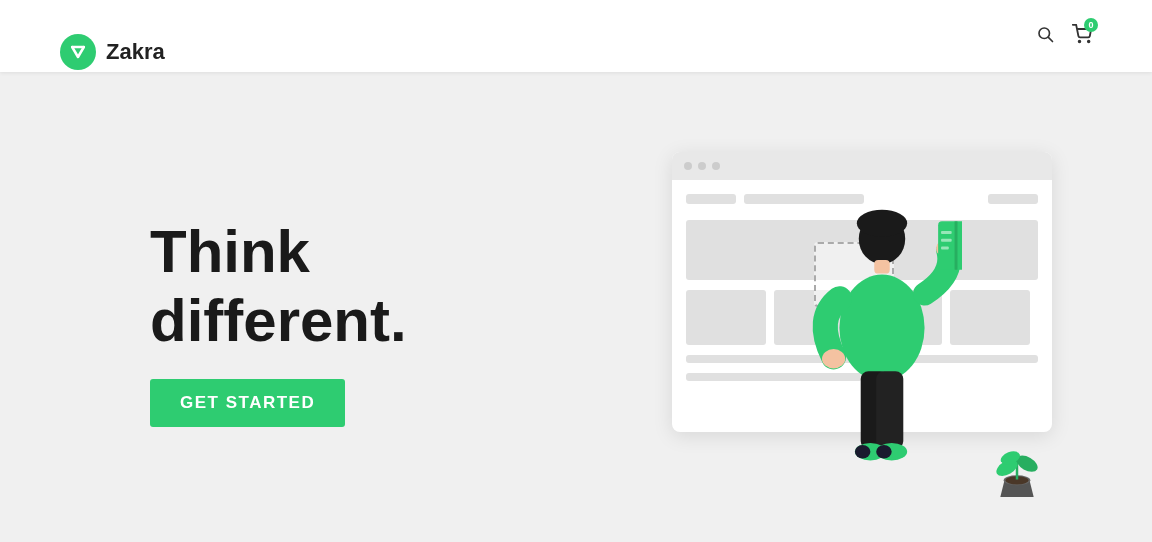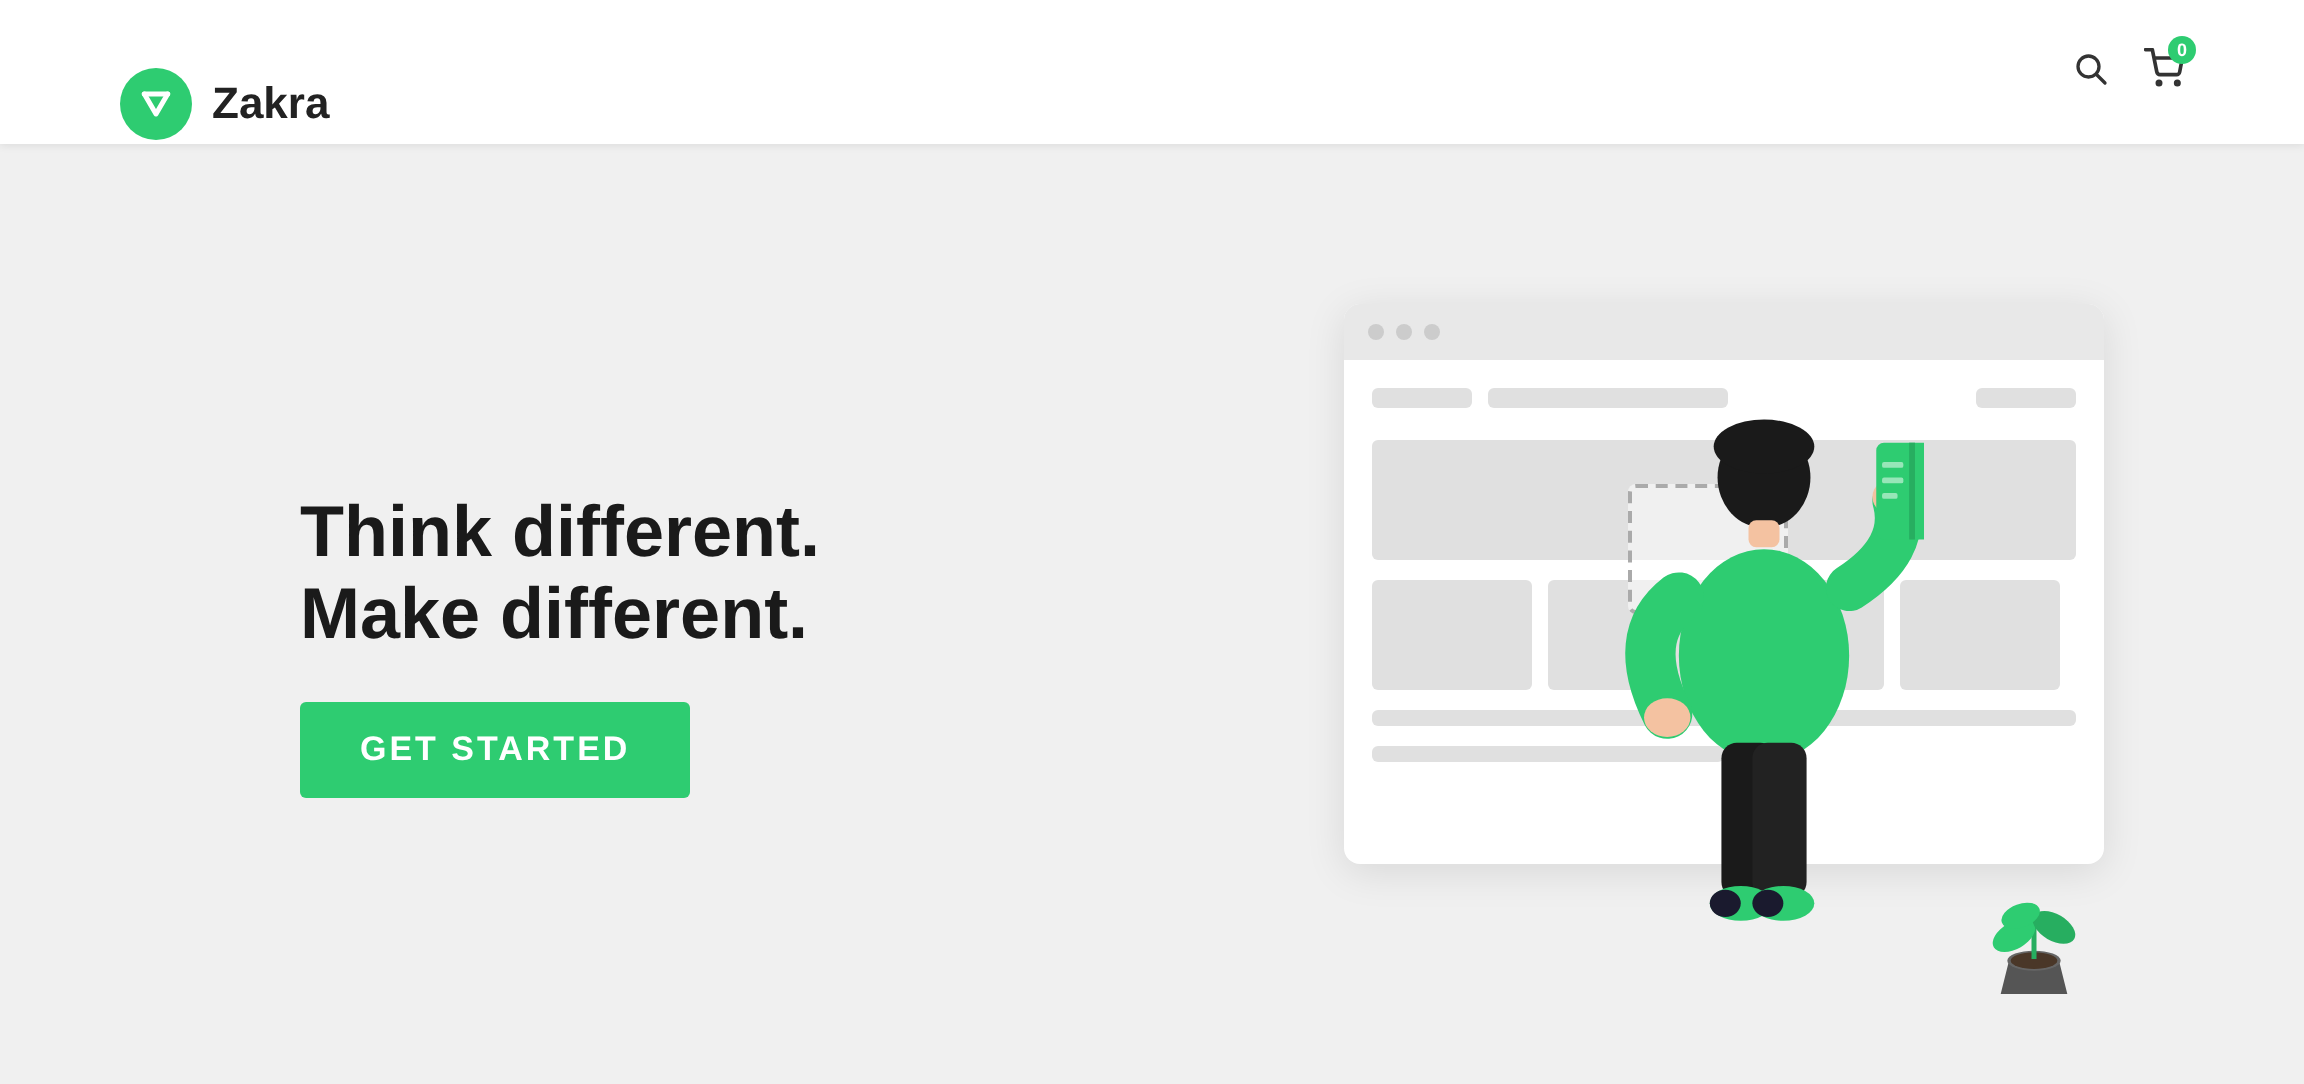--- a/index.html
+++ b/index.html
@@ -101,21 +101,21 @@
       justify-content: space-between;
       padding: 60px 100px 60px 150px;
       position: relative;
       overflow: hidden;
     }
     .hero-content {
       max-width: 430px;
       z-index: 2;
     }
     .hero-title {
-      font-size: 36px;
+      font-size: 60px;
       font-weight: 800;
       color: #1a1a1a;
       line-height: 1.15;
       margin-bottom: 24px;
     }
     .hero-description {
       font-size: 14.5px;
       color: #555;
       line-height: 1.7;
       margin-bottom: 36px;
@@ -258,21 +258,20 @@
       </svg>
       <span class="cart-badge">0</span>
     </button>
   </div>
 </header>
 
 <section class="hero">
   <div class="hero-content">
     <h1 class="hero-title">
       <span>Think different.</span><br>
-      <span>Make different.</span>
     </h1>
     <button class="btn-get-started">GET STARTED</button>
   </div>
 
   <div class="hero-illustration">
 
     <div class="browser-mockup">
       <div class="browser-bar">
         <div class="browser-dot"></div>
         <div class="browser-dot"></div>

